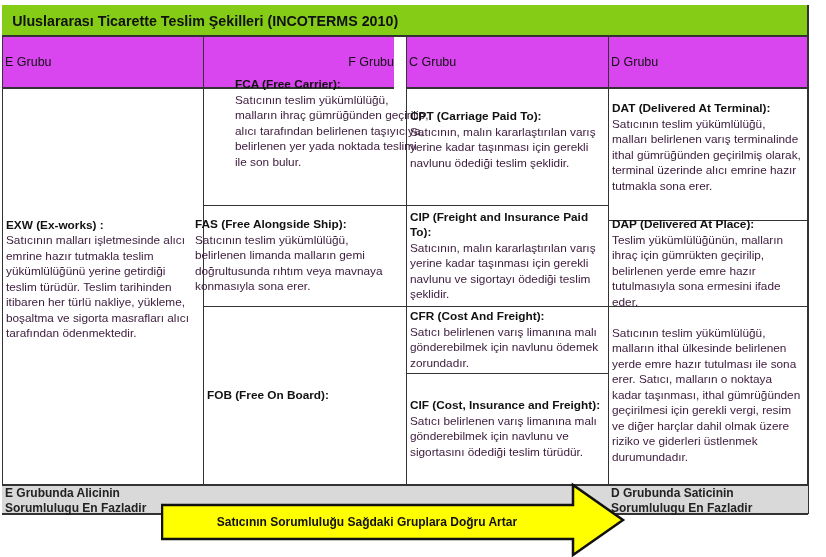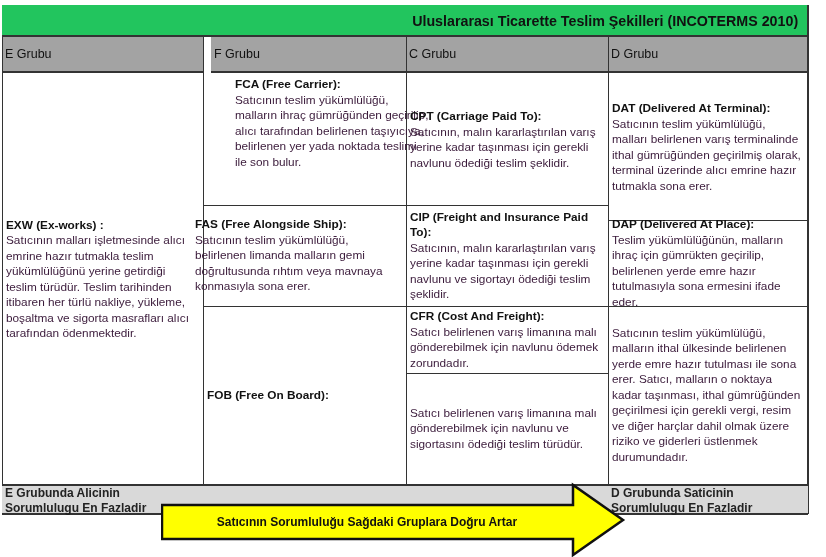--- a/index.html
+++ b/index.html
@@ -1,23 +1,23 @@
 <!DOCTYPE html>
 <html><head>
 <meta charset="utf-8">
 <style>
   html, body { margin:0; padding:0; background:#ffffff; }
   body { width:826px; height:557px; position:relative; overflow:hidden;
          font-family:"Liberation Sans", "DejaVu Sans", sans-serif; color:#1a1a1a; }
   .sheet { position:absolute; left:2px; top:5px; width:806px; }
-  .title-band { position:absolute; left:0; top:0; width:806px; height:32px; background:#22c55e;
-         border-bottom:2px solid #333; box-sizing:border-box; display:flex; align-items:center; justify-content:flex-end;
+  .title-band { position:absolute; left:0; top:0; width:806px; height:32px; background:#84cc16;
+         border-bottom:2px solid #333; box-sizing:border-box; display:flex; align-items:center; justify-content:flex-start;
          font-weight:bold; font-size:15px; color:#111; }
   .title-band .t { transform:scaleX(0.95); }
-  .hdr { position:absolute; top:32px; height:36px; background:#a3a3a3; box-sizing:border-box;
+  .hdr { position:absolute; top:32px; height:52px; background:#d946ef; box-sizing:border-box;
          border-bottom:2px solid #333; display:flex; align-items:center; padding-left:3px; font-size:12.5px; color:#111; }
   .vline { position:absolute; width:1px; background:#333; }
   .cell { position:absolute; box-sizing:border-box; padding:2px 4px 2px 3px; font-size:11.8px; line-height:15.5px; color:#3a1a3a; display:flex; flex-direction:column; justify-content:center; }
   .cell .h { font-weight:bold; color:#111; }
   .hline { position:absolute; height:1px; background:#333; }
   .foot { position:absolute; top:479px; height:31px; background:#d9d9d9; border-top:2px solid #333; border-bottom:2px solid #333; box-sizing:border-box; }
   .foot-text { position:absolute; font-size:12px; line-height:15px; font-weight:bold; color:#222; }
   .arrow { position:absolute; left:161px; top:482px; }
   .arrow-label { position:absolute; left:161px; top:505px; width:412px; height:34px; display:flex; align-items:center; justify-content:center;
          font-weight:bold; font-size:12px; color:#111; }
@@ -26,21 +26,21 @@
 <body>
 
 <div class="sheet">
   <div class="title-band">
     <span class="t">Uluslararası  Ticarette Teslim Şekilleri (INCOTERMS 2010)</span>
   </div>
 
   <div class="hdr" style="left:0;width:201px;">
       <span>E Grubu</span>
     </div>
-  <div class="hdr" style="left:209px;width:203px;">
+  <div class="hdr" style="left:189px;width:203px;justify-content:flex-end;">
       <span>F Grubu</span>
     </div>
   <div class="hdr" style="left:404px;width:202px;">
       <span>C Grubu</span>
     </div>
   <div class="hdr" style="left:606px;width:200px;">
       <span>D Grubu</span>
     </div>
 
   <div class="vline" style="left:0;top:32px;height:477px;"></div>
@@ -77,20 +77,21 @@
     <span class="h">CIP (Freight and Insurance Paid To):</span>
     <span>Satıcının, malın kararlaştırılan varış yerine kadar taşınması için gerekli navlunu ve sigortayı ödediği  teslim şeklidir.</span>
   </div>
   <div class="hline" style="left:404px;top:301px;width:202px;"></div>
   <div class="cell" style="left:405px;top:302px;width:201px;height:66px;">
     <span class="h">CFR (Cost And Freight):</span>
     <span>Satıcı belirlenen varış limanına malı gönderebilmek için navlunu ödemek zorundadır.</span>
   </div>
   <div class="hline" style="left:404px;top:368px;width:202px;"></div>
   <div class="cell" style="left:405px;top:369px;width:201px;height:110px;">
+    <span class="h">CIF (Cost, Insurance and Freight):</span>
     <span>Satıcı belirlenen varış limanına malı gönderebilmek için navlunu ve sigortasını ödediği teslim türüdür.</span>
   </div>
 
   <div class="cell" style="left:607px;top:70px;width:198px;height:145px;">
     <span class="h">DAT (Delivered At Terminal):</span>
     <span>Satıcının teslim yükümlülüğü, malları belirlenen varış terminalinde ithal gümrüğünden geçirilmiş olarak, terminal üzerinde alıcı emrine hazır tutmakla sona erer.</span>
   </div>
   <div class="hline" style="left:606px;top:215px;width:200px;"></div>
   <div class="cell" style="left:607px;top:216px;width:198px;height:85px;">
     <span class="h">DAP (Delivered At Place):</span>

